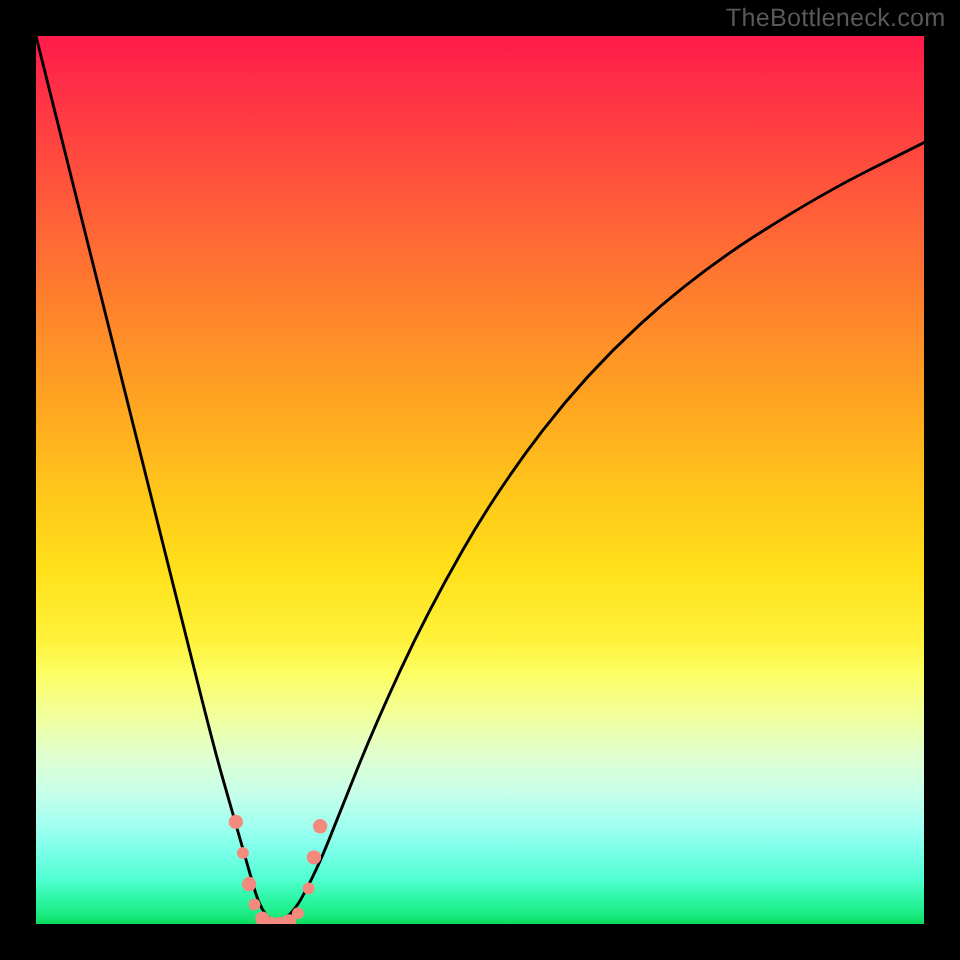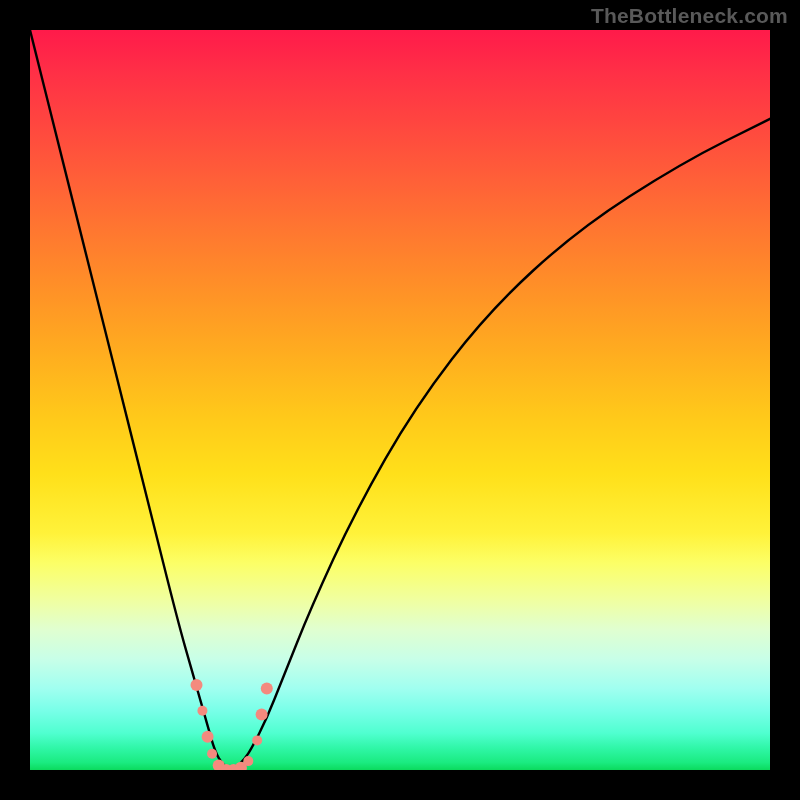--- a/index.html
+++ b/index.html
@@ -49,21 +49,21 @@
       #1aeb80 99%,
       #0bda5d 100%
     );
   }
   .watermark {
     position: absolute;
     top: 4px;
     right: 12px;
     color: #595959;
     font-size: 21px;
-    font-weight: 700;
+    font-weight: 400;
     letter-spacing: 0.2px;
     user-select: none;
   }
   svg.curve {
     position: absolute;
     inset: 0;
   }
 </style>
 </head>
 <body>

